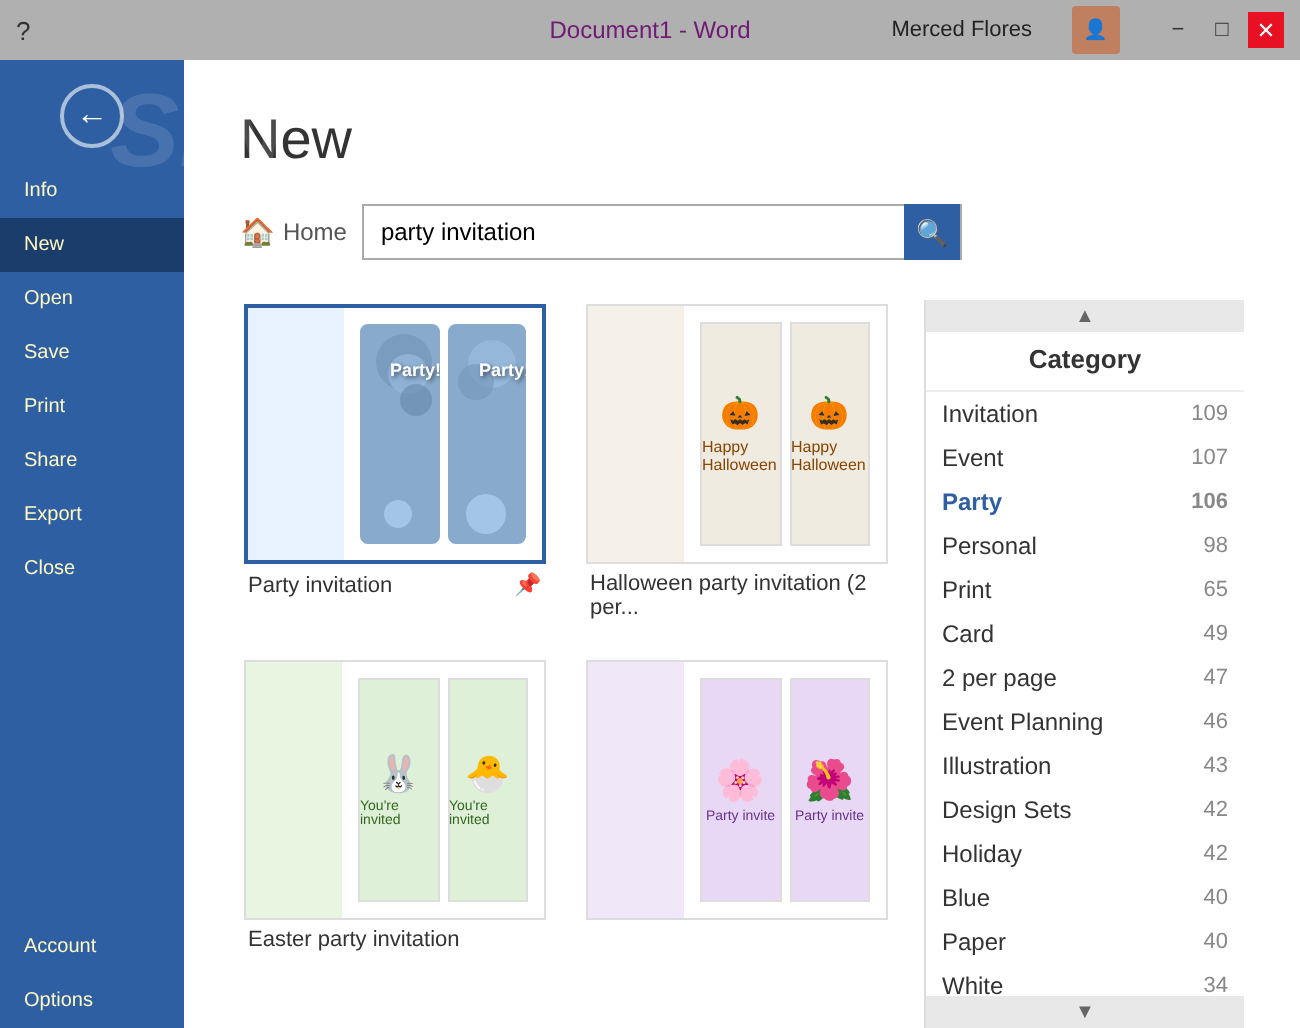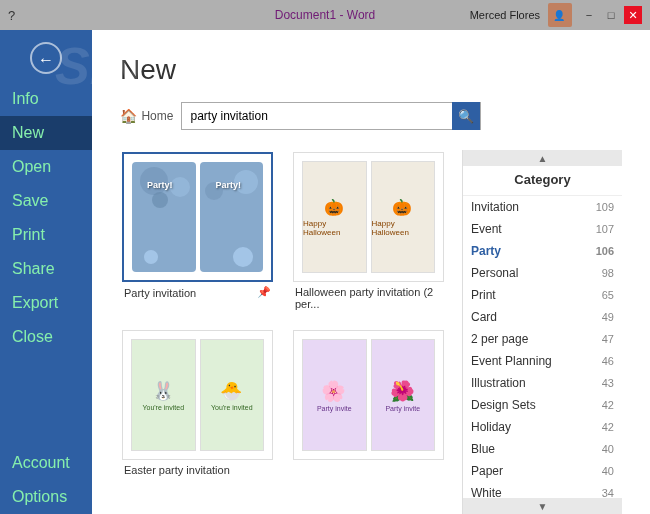--- a/index.html
+++ b/index.html
@@ -74,23 +74,23 @@
     }
     .back-circle {
       width: 32px; height: 32px;
       border-radius: 50%;
       border: 2px solid rgba(255,255,255,0.6);
       display: flex; align-items: center; justify-content: center;
       color: white; font-size: 16px;
     }
     .sidebar-item {
       padding: 8px 12px;
-      color: #86efac;
+      color: #fef9c3;
       cursor: pointer;
-      font-size: 16px;
+      font-size: 10px;
       font-weight: 400;
     }
     .sidebar-item.active { background: #1a3d6b; }
 
     
     .content {
       flex: 1;
       background: white;
       display: flex;
       flex-direction: column;
@@ -168,20 +168,21 @@
     .template-card.selected .template-thumb { border: 2px solid #2e5fa3; }
     .template-thumb {
       border: 1px solid #ddd;
       background: #f8f8f8;
       height: 130px;
       overflow: hidden;
       display: flex;
       align-items: center;
       justify-content: center;
       position: relative;
+      padding-left: 48px;
     }
     .template-label {
       font-size: 11px;
       color: #333;
       margin-top: 4px;
       padding: 0 2px;
       display: flex;
       align-items: center;
       justify-content: space-between;
     }
@@ -319,21 +320,21 @@
     }
   </style>
 </head>
 <body>
 
 <div class="title-bar">
   <div class="user-info">
     <span class="help-btn">?</span>
   </div>
   <div class="title-bar-center">Document1 - Word</div>
-  <div style="display:flex;align-items:center;gap:8px;margin-left:auto;">
+  <div style="display:flex;align-items:center;gap:20px;margin-left:auto;">
     <span style="font-size:11px;color:#222;">Merced Flores</span>
     <div class="user-avatar">👤</div>
     <div class="title-bar-controls">
       <span>−</span>
       <span>□</span>
       <span class="close-btn">✕</span>
     </div>
   </div>
 </div>
 

